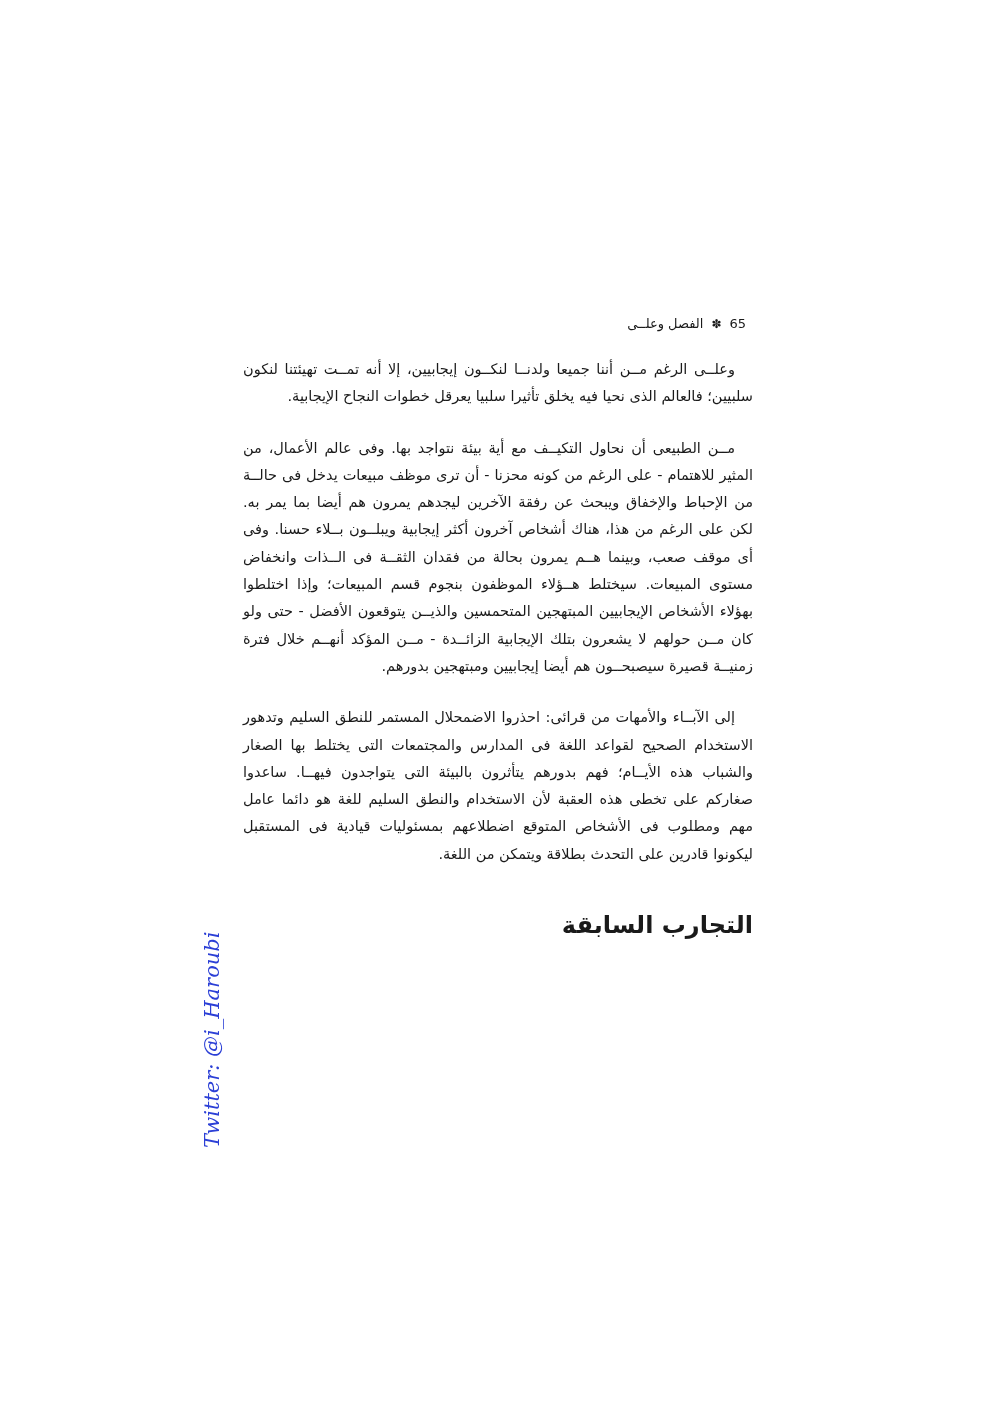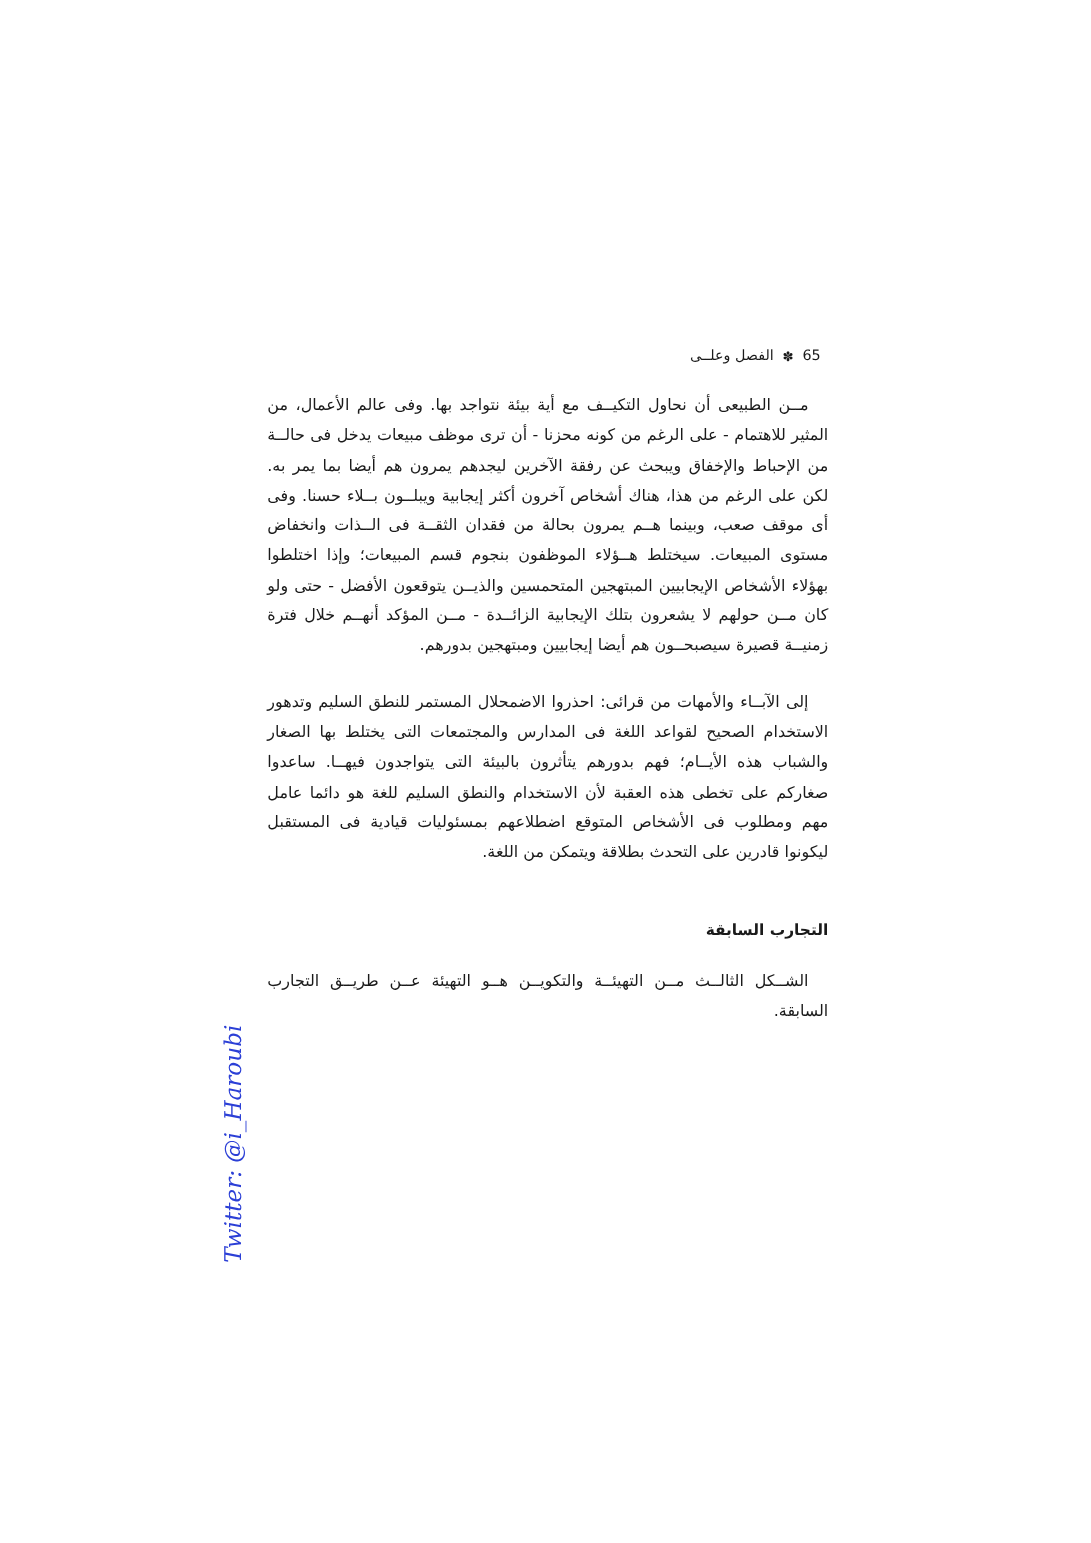--- a/index.html
+++ b/index.html
@@ -11,38 +11,38 @@
       position: absolute; top: 316px; right: 246px;
       direction: rtl; font-size: 13px; display: flex; align-items: center; gap: 8px;
     }
     .header .orn { font-size: 12px; }
     .content {
       position: absolute; left: 243px; width: 510px; top: 356px;
       direction: rtl; text-align: justify; font-size: 14.5px; line-height: 27.3px;
     }
     .content p { margin: 0 0 24px 0; text-indent: 18px; }
     .content h2 {
-      font-size: 14px; font-weight: bold; margin: 42px 0 18px 0; line-height: 30px;
+      font-size: 24px; font-weight: bold; margin: 42px 0 18px 0; line-height: 30px;
     }
     .watermark {
       position: absolute; left: 200px; top: 1148px;
       transform: rotate(-90deg); transform-origin: left top;
       font-family: "DejaVu Serif", serif; font-style: italic; font-size: 21px;
       color: #2b3fd6; white-space: nowrap;
     }
   </style>
 </head>
 <body>
 
 <div class="header">
   <span>65</span>
   <span class="orn">✽</span>
   <span>الفصل وعلــى</span>
 </div>
 
 <div class="content">
+  <p>وعلــى الرغم مــن أننا جميعا ولدنــا لنكــون إيجابيين، إلا أنه تمــت تهيئتنا لنكون سلبيين؛ فالعالم الذى نحيا فيه يخلق تأثيرا سلبيا يعرقل خطوات النجاح الإيجابية.</p>
   <p>مــن الطبيعى أن نحاول التكيــف مع أية بيئة نتواجد بها. وفى عالم الأعمال، من المثير للاهتمام - على الرغم من كونه محزنا - أن ترى موظف مبيعات يدخل فى حالــة من الإحباط والإخفاق ويبحث عن رفقة الآخرين ليجدهم يمرون هم أيضا بما يمر به. لكن على الرغم من هذا، هناك أشخاص آخرون أكثر إيجابية ويبلــون بــلاء حسنا. وفى أى موقف صعب، وبينما هــم يمرون بحالة من فقدان الثقــة فى الــذات وانخفاض مستوى المبيعات. سيختلط هــؤلاء الموظفون بنجوم قسم المبيعات؛ وإذا اختلطوا بهؤلاء الأشخاص الإيجابيين المبتهجين المتحمسين والذيــن يتوقعون الأفضل - حتى ولو كان مــن حولهم لا يشعرون بتلك الإيجابية الزائــدة - مــن المؤكد أنهــم خلال فترة زمنيــة قصيرة سيصبحــون هم أيضا إيجابيين ومبتهجين بدورهم.</p>
   <p>إلى الآبــاء والأمهات من قرائى: احذروا الاضمحلال المستمر للنطق السليم وتدهور الاستخدام الصحيح لقواعد اللغة فى المدارس والمجتمعات التى يختلط بها الصغار والشباب هذه الأيــام؛ فهم بدورهم يتأثرون بالبيئة التى يتواجدون فيهــا. ساعدوا صغاركم على تخطى هذه العقبة لأن الاستخدام والنطق السليم للغة هو دائما عامل مهم ومطلوب فى الأشخاص المتوقع اضطلاعهم بمسئوليات قيادية فى المستقبل ليكونوا قادرين على التحدث بطلاقة ويتمكن من اللغة.</p>
   <h2>التجارب السابقة</h2>
-  <p>الشــكل الثالــث مــن التهيئــة والتكويــن هــو التهيئة عــن طريــق التجارب السابقة.</p>
 </div>
 
 <div class="watermark">Twitter: @i_Haroubi</div>
 
 </body></html>

